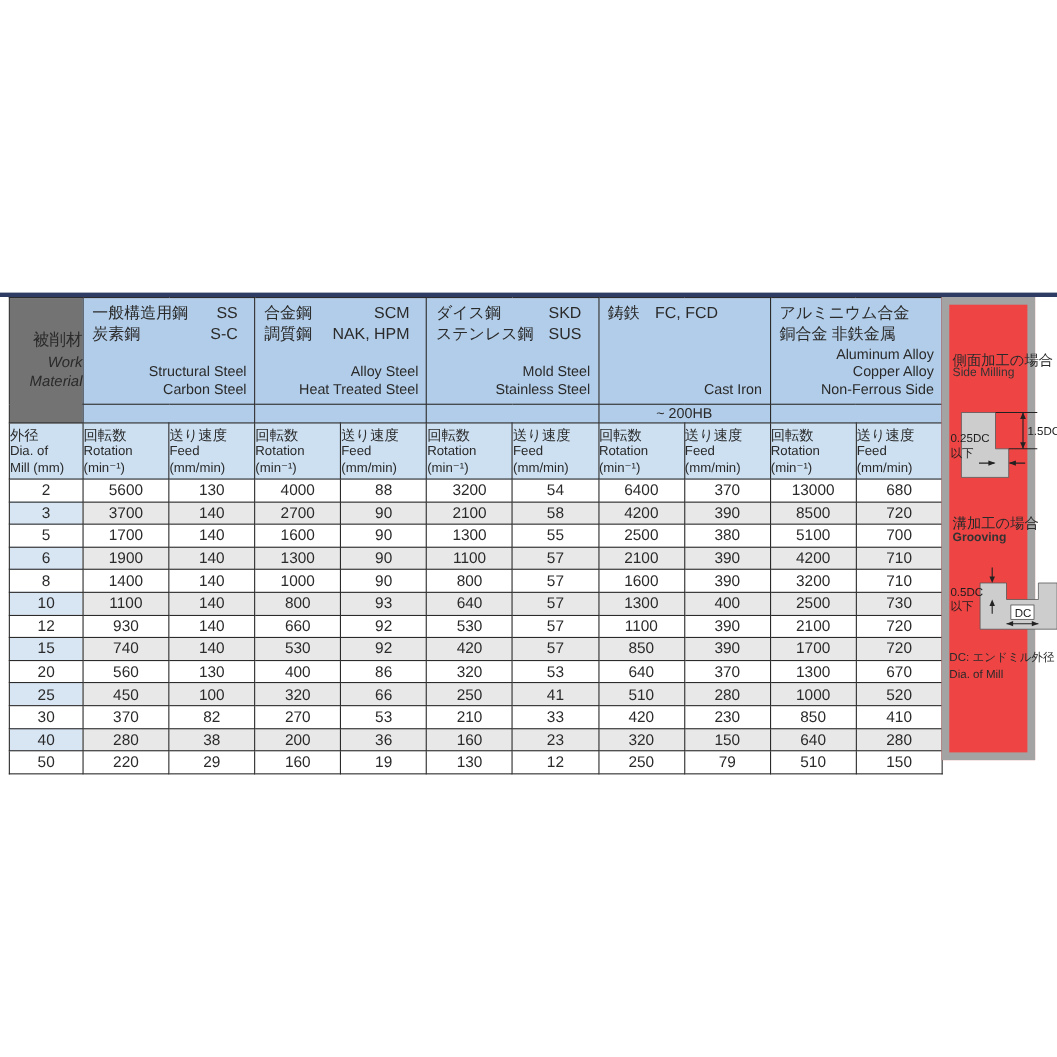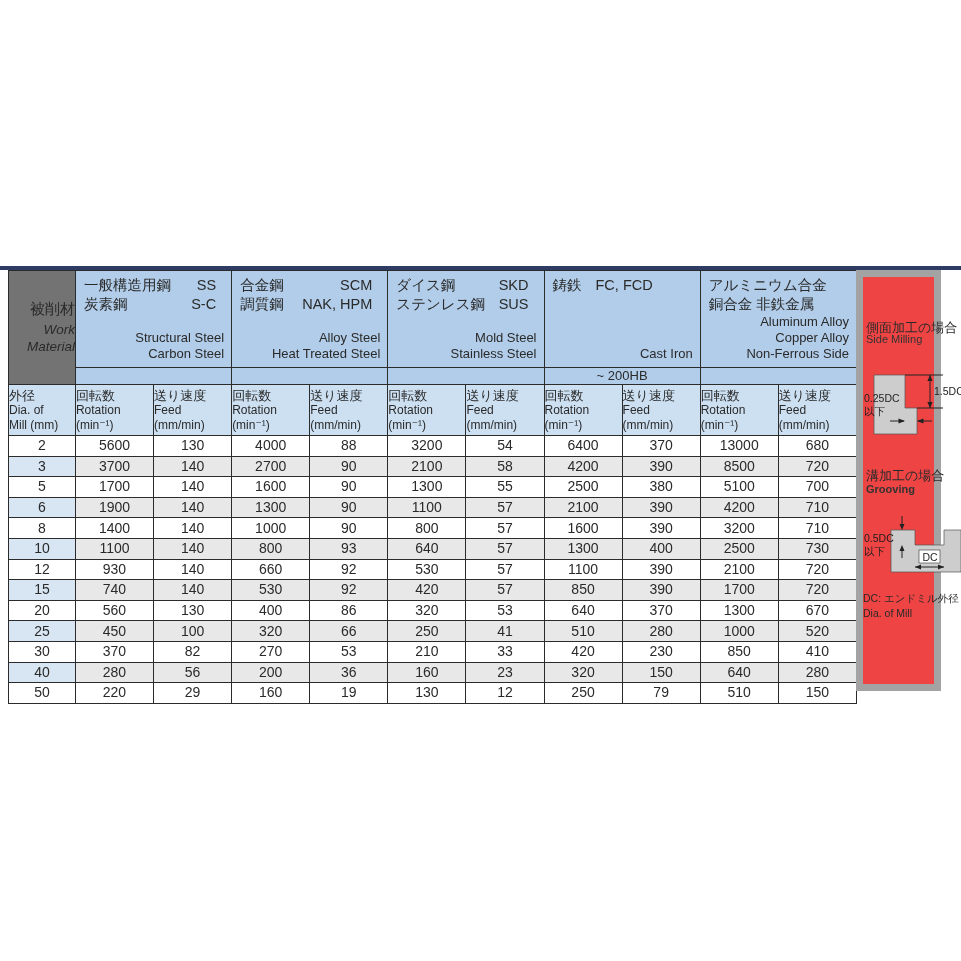--- a/index.html
+++ b/index.html
@@ -368,21 +368,21 @@
             <td>210</td>
             <td>33</td>
             <td>420</td>
             <td>230</td>
             <td>850</td>
             <td>410</td>
           </tr>
           <tr class="alt">
             <td class="dia">40</td>
             <td>280</td>
-            <td>56</td>
+            <td>38</td>
             <td>200</td>
             <td>36</td>
             <td>160</td>
             <td>23</td>
             <td>320</td>
             <td>150</td>
             <td>640</td>
             <td>280</td>
           </tr>
           <tr>

